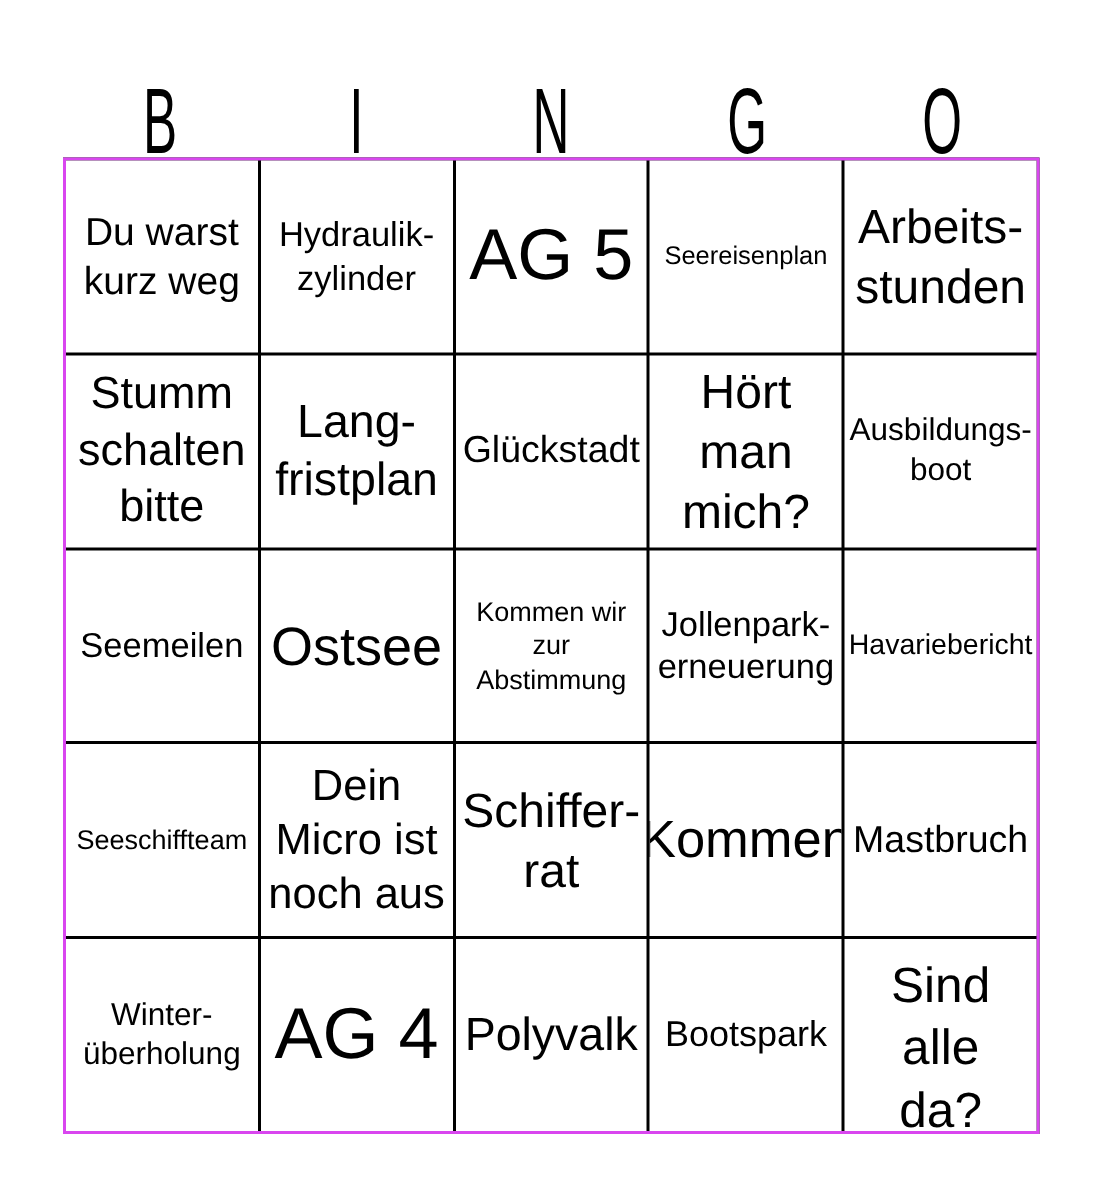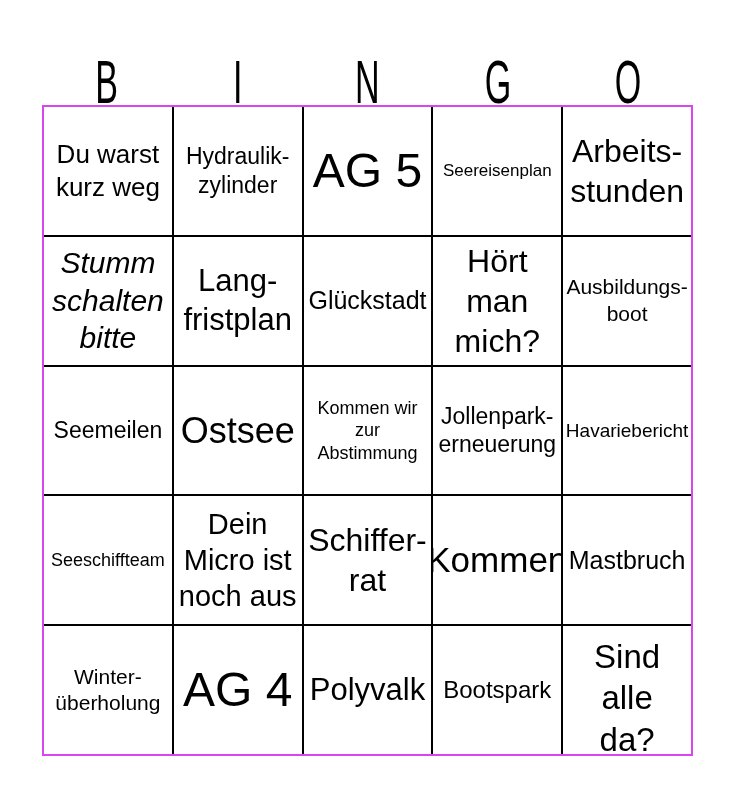--- a/index.html
+++ b/index.html
@@ -64,21 +64,21 @@
   }
   .fs17 { font-size: 17px; }
   .fs18 { font-size: 18px; text-align: center; }
   .fs19 { font-size: 19px; text-align: right; }
   .fs21 { font-size: 21px; }
   .fs23 { font-size: 23px; }
   .fs24 { font-size: 24px; }
   .fs25 { font-size: 25px; }
   .fs26 { font-size: 26px; }
   .fs29 { font-size: 29px; }
-  .fs30 { font-size: 30px; font-style: italic; }
+  .fs30 { font-size: 30px; }
   .fs31 { font-size: 31px; }
   .fs32 { font-size: 32px; }
   .fs33 { font-size: 33px; margin-top: 16px; }
   .fs35 { font-size: 35px; }
   .fs36 { font-size: 36px; }
   .fs48 { font-size: 48px; }
 </style>
 </head>
 <body>
 

